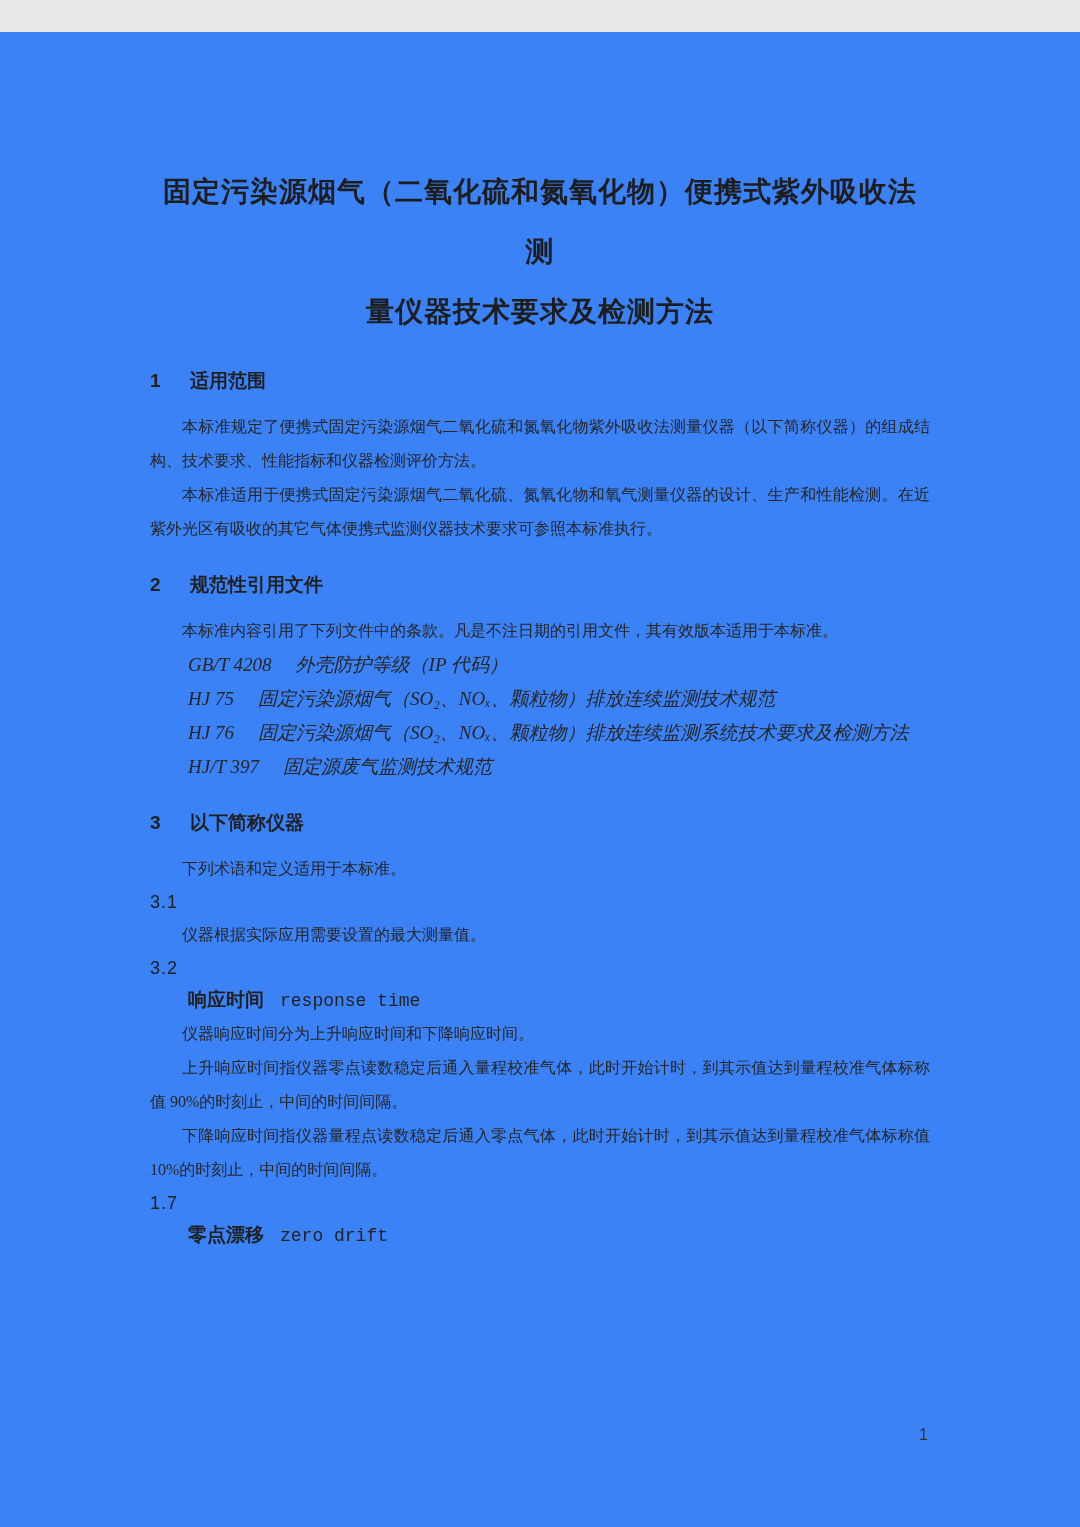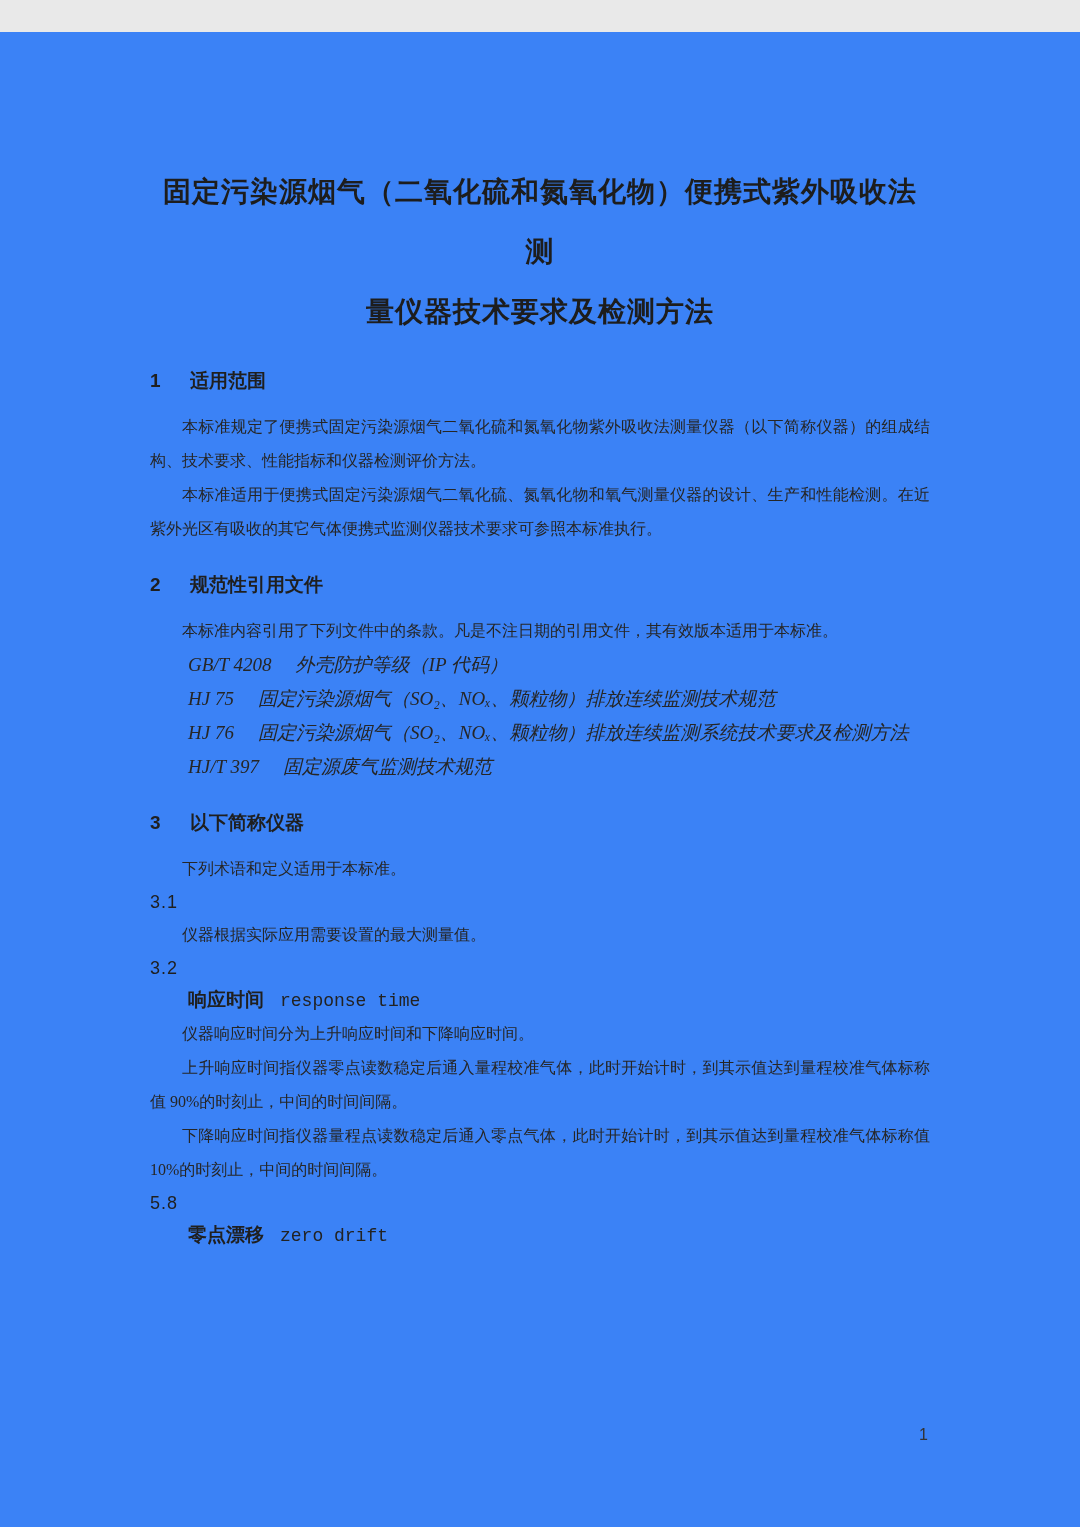--- a/index.html
+++ b/index.html
@@ -149,21 +149,21 @@
         <div class="term-num">3.2</div>
         <div class="term-name">
           <span class="term-zh">响应时间</span><span class="term-en">response time</span>
         </div>
         <p class="para">仪器响应时间分为上升响应时间和下降响应时间。</p>
         <p class="para">上升响应时间指仪器零点读数稳定后通入量程校准气体，此时开始计时，到其示值达到量程校准气体标称值 90%的时刻止，中间的时间间隔。</p>
         <p class="para">下降响应时间指仪器量程点读数稳定后通入零点气体，此时开始计时，到其示值达到量程校准气体标称值 10%的时刻止，中间的时间间隔。</p>
       </div>
 
       <div class="term">
-        <div class="term-num">5.8</div>
+        <div class="term-num">1.7</div>
         <div class="term-name">
           <span class="term-zh">零点漂移</span><span class="term-en">zero drift</span>
         </div>
       </div>
     </section>
 
   </div>
 
   <div class="page-number">1</div>
 </div>

